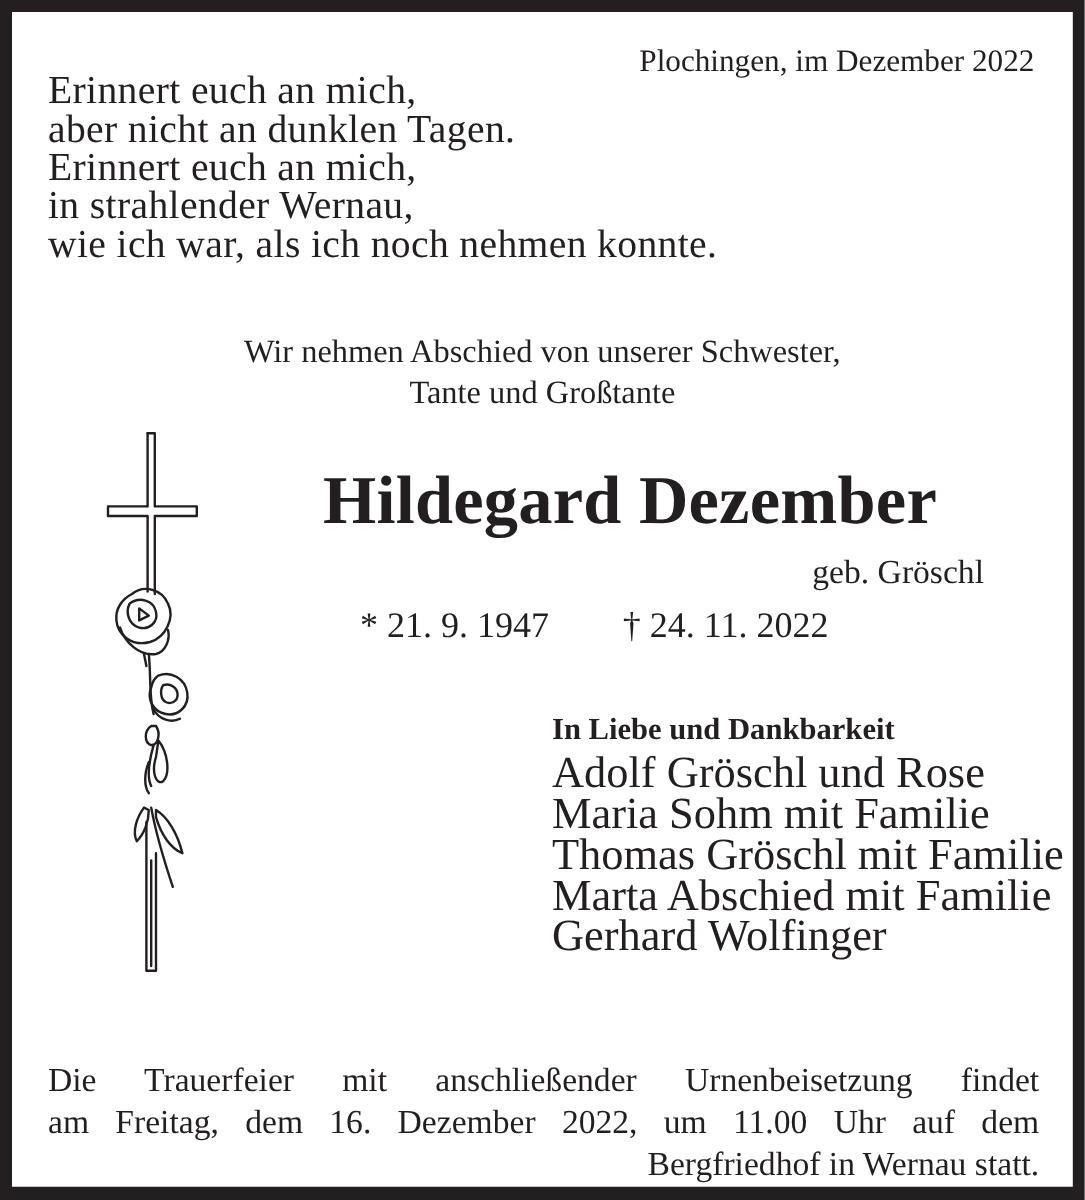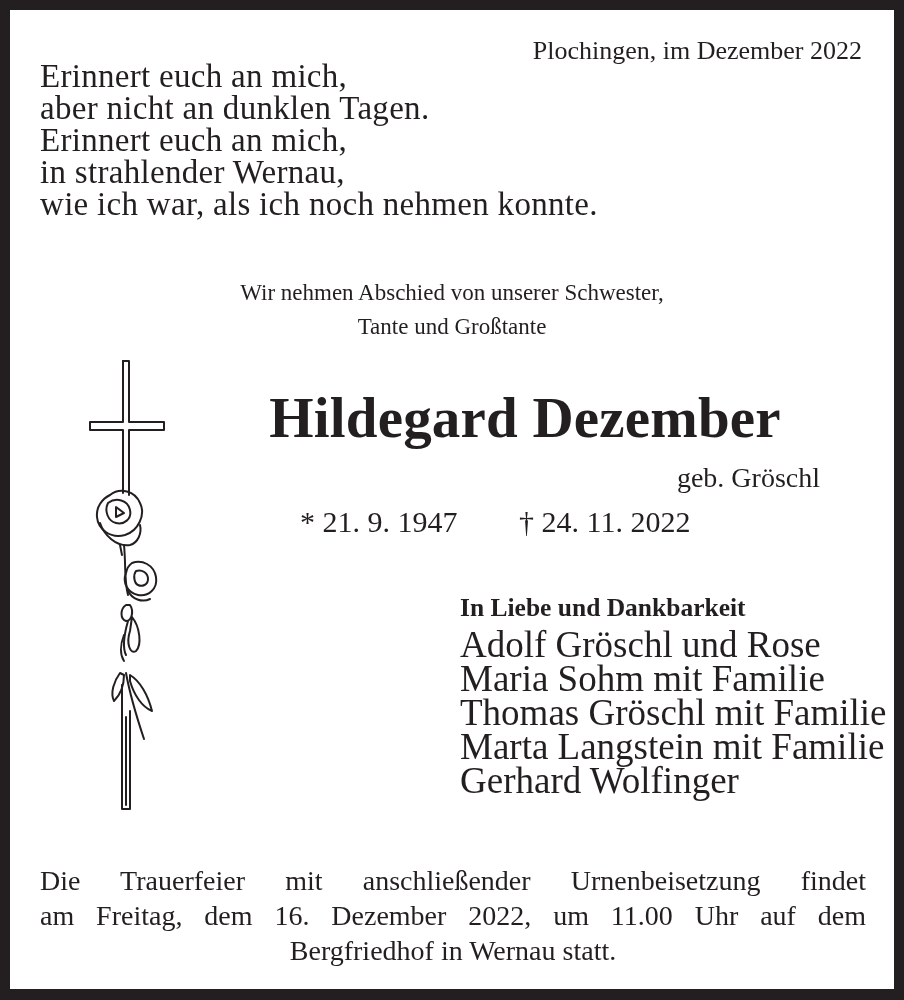--- a/index.html
+++ b/index.html
@@ -7,21 +7,21 @@
   .frame {
     position: absolute; left: 0; top: 0; width: 904px; height: 1000px;
     box-sizing: border-box; border: solid #231f20;
     border-width: 10px 10px 11px 10px; background: #fff;
   }
   .serif { font-family: "Liberation Serif", "DejaVu Serif", serif; color: #231f20; }
   .abs { position: absolute; white-space: nowrap; }
   .place-date { right: 42px; top: 36px; font-size: 26px; }
   .poem { left: 40px; top: 60px; font-size: 33px; line-height: 32px; letter-spacing: 0.3px; }
   .poem div { white-space: nowrap; }
-  .intro { left: 0; width: 904px; top: 276px; text-align: center; font-size: 23px; line-height: 34px; }
+  .intro { left: 0; width: 904px; top: 276px; text-align: center; font-size: 27px; line-height: 34px; }
   .name { left: 230px; width: 590px; top: 385px; text-align: center; font-size: 57px; font-weight: bold; letter-spacing: 0.2px; }
   .maiden { left: 230px; width: 590px; top: 462px; text-align: right; font-size: 28px; }
   .dates { left: 300px; top: 505px; font-size: 30px; }
   .dates span { display: inline-block; }
   .dates .death { margin-left: 54px; }
   .mourners { left: 460px; top: 590px; }
   .mourners .head { font-size: 25.5px; font-weight: bold; line-height: 36px; margin-bottom: 2px; }
   .mourners .item { font-size: 37px; line-height: 34px; }
   .funeral { left: 40px; width: 826px; top: 863px; font-size: 28px; line-height: 35px; text-align: justify; white-space: normal; }
   .cross { position: absolute; left: 80px; top: 355px; width: 90px; height: 460px; }
@@ -81,21 +81,21 @@
 <div class="abs serif dates">
   <span class="birth">* 21. 9. 1947</span>
   <span class="death">† 24. 11. 2022</span>
 </div>
 
 <div class="abs serif mourners">
   <div class="head">In Liebe und Dankbarkeit</div>
   <div class="item">Adolf Gröschl und Rose</div>
   <div class="item">Maria Sohm mit Familie</div>
   <div class="item">Thomas Gröschl mit Familie</div>
-  <div class="item">Marta Langstein mit Familie</div>
+  <div class="item">Marta Abschied mit Familie</div>
   <div class="item">Gerhard Wolfinger</div>
 </div>
 
 <div class="abs serif funeral">
-  <div style="text-align:justify;text-align-last:justify;">Die Trauerfeier mit anschließender Urnenbeisetzung findet</div>
+  <div style="text-align:justify;text-align-last:justify;margin-top:20px;">Die Trauerfeier mit anschließender Urnenbeisetzung findet</div>
   <div style="text-align:justify;text-align-last:justify;">am Freitag, dem 16. Dezember 2022, um 11.00 Uhr auf dem</div>
-  <div style="text-align:center;">Bergfriedhof in Wernau statt.</div>
+  <div style="text-align:right;">Bergfriedhof in Wernau statt.</div>
 </div>
 
 </body></html>

